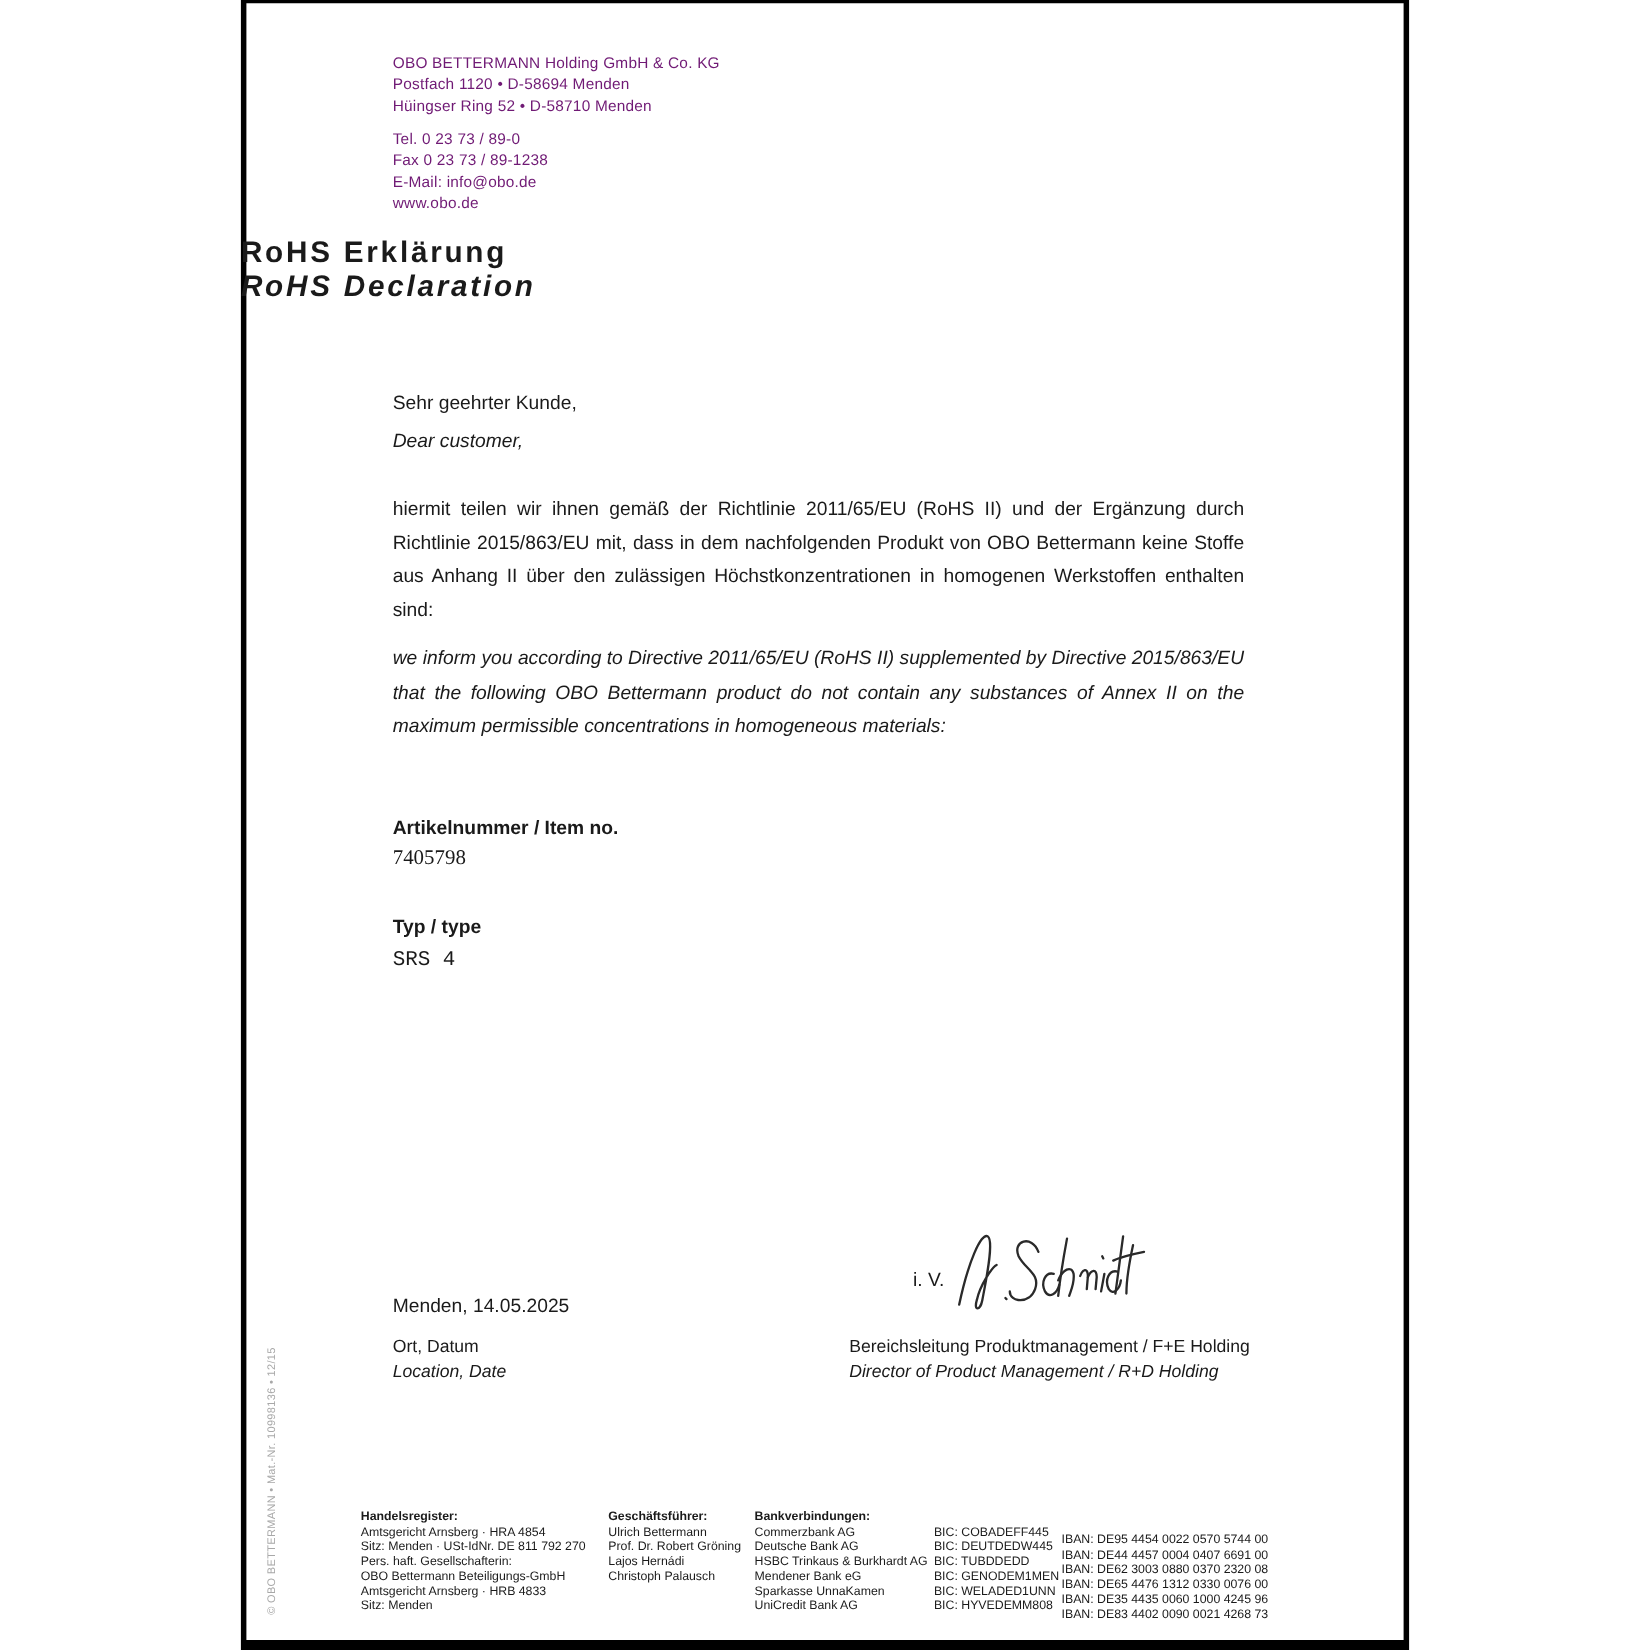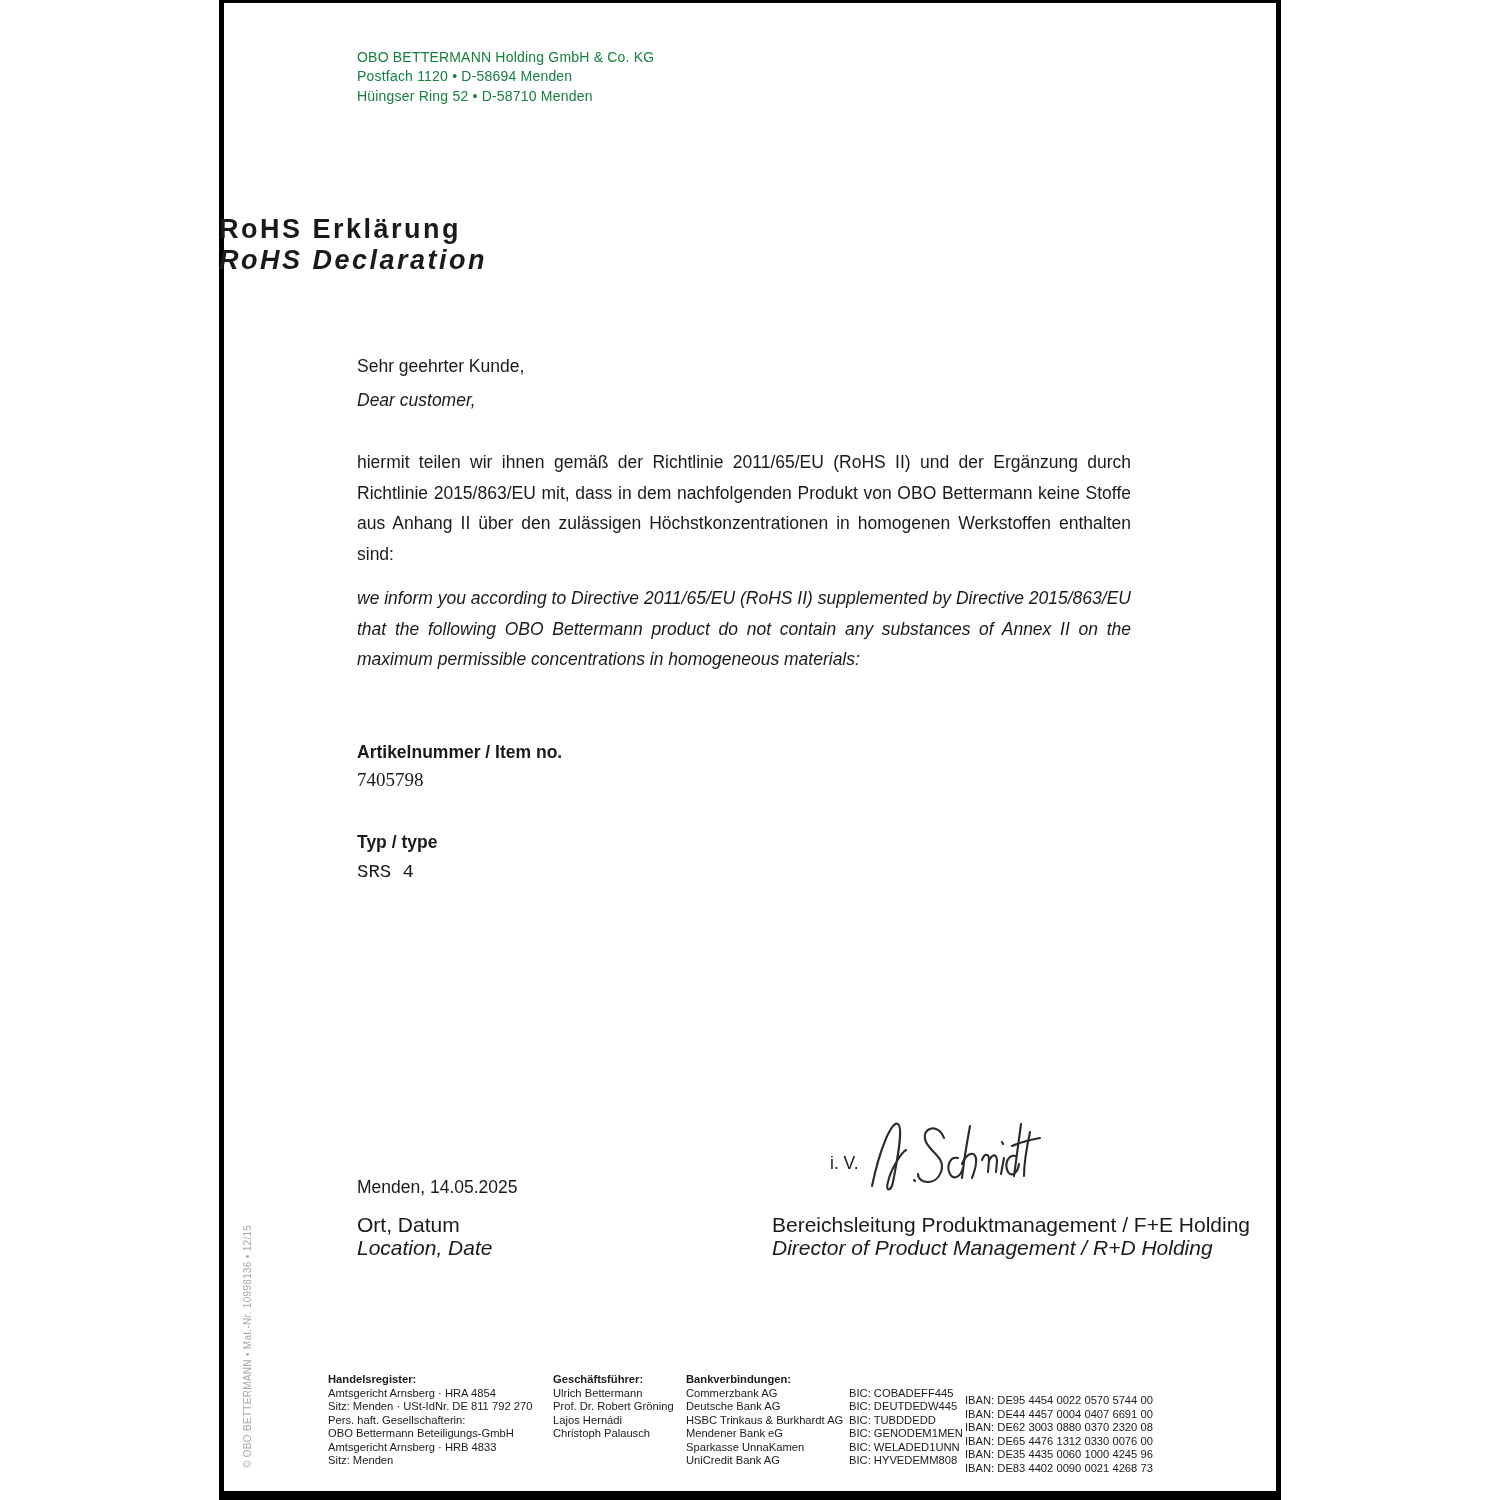--- a/index.html
+++ b/index.html
@@ -1,47 +1,53 @@
 <!DOCTYPE html>
 <html><head>
 <meta charset="utf-8">
 <style>
   html,body{margin:0;padding:0;background:#fff;}
   .canvas{position:relative;width:1500px;height:1500px;background:#ffffff;overflow:hidden;
           font-family:"Liberation Sans",sans-serif;color:#1a1a1a;}
   .page-border{position:absolute;left:219px;top:-2px;width:1062px;height:1502px;
           box-sizing:border-box;border:5px solid #000;border-bottom-width:9px;background:#fff;}
   .abs{position:absolute;}
-  .gray{color:#15803d;}
+  .gray{color:#701a75;}
   .sender{font-size:14px;line-height:19.3px;letter-spacing:.2px;}
   .logo-bar{height:7px;background:#F0871E;}
   .logo-sub{font-size:19px;font-weight:bold;letter-spacing:1.2px;color:#111;margin-top:4px;text-align:center;white-space:nowrap;}
   .title-line{left:219px;width:1062px;text-align:left;font-size:27px;font-weight:bold;letter-spacing:2.5px;}
   .body-text{font-size:17.5px;line-height:30.6px;}
   .para{width:774px;text-align:justify;}
   .italic{font-style:italic;}
   .bold{font-weight:bold;}
   .serif-val{font-family:"Liberation Serif",serif;font-size:19px;}
-  .small-lbl{font-size:21px;line-height:22.5px;}
+  .small-lbl{font-size:16px;line-height:22.5px;}
   .footer-col{font-size:11.2px;line-height:13.5px;white-space:nowrap;}
   .footer-col .t{font-weight:bold;}
   .side-note{font-size:10px;color:#a8a8a8;white-space:nowrap;
              transform:rotate(-90deg);transform-origin:0 0;letter-spacing:.3px;}
   svg{display:block;}
 </style>
 </head>
 <body>
 
 <div class="canvas">
   <div class="page-border"></div>
 
   <div class="abs sender gray" style="left:357px;top:48px;">
     <div>OBO BETTERMANN Holding GmbH &amp; Co. KG</div>
     <div>Postfach 1120 • D-58694 Menden</div>
     <div>Hüingser Ring 52 • D-58710 Menden</div>
+  </div>
+  <div class="abs sender gray" style="left:357px;top:117px;">
+    <div>Tel. 0 23 73 / 89-0</div>
+    <div>Fax 0 23 73 / 89-1238</div>
+    <div>E-Mail: info@obo.de</div>
+    <div>www.obo.de</div>
   </div>
 
 
   <div class="abs title-line" style="top:214px;">RoHS Erklärung</div>
   <div class="abs title-line italic" style="top:245px;font-style:italic;">RoHS Declaration</div>
 
   <div class="abs body-text" style="left:357px;top:351px;">Sehr geehrter Kunde,</div>
   <div class="abs body-text italic" style="left:357px;top:385px;">Dear customer,</div>
 
   <div class="abs body-text para" style="left:357px;top:447px;">hiermit teilen wir ihnen gemäß der Richtlinie 2011/65/EU (RoHS II) und der Ergänzung durch Richtlinie 2015/863/EU mit, dass in dem nachfolgenden Produkt von OBO Bettermann keine Stoffe aus Anhang II über den zulässigen Höchstkonzentrationen in homogenen Werkstoffen enthalten sind:</div>

